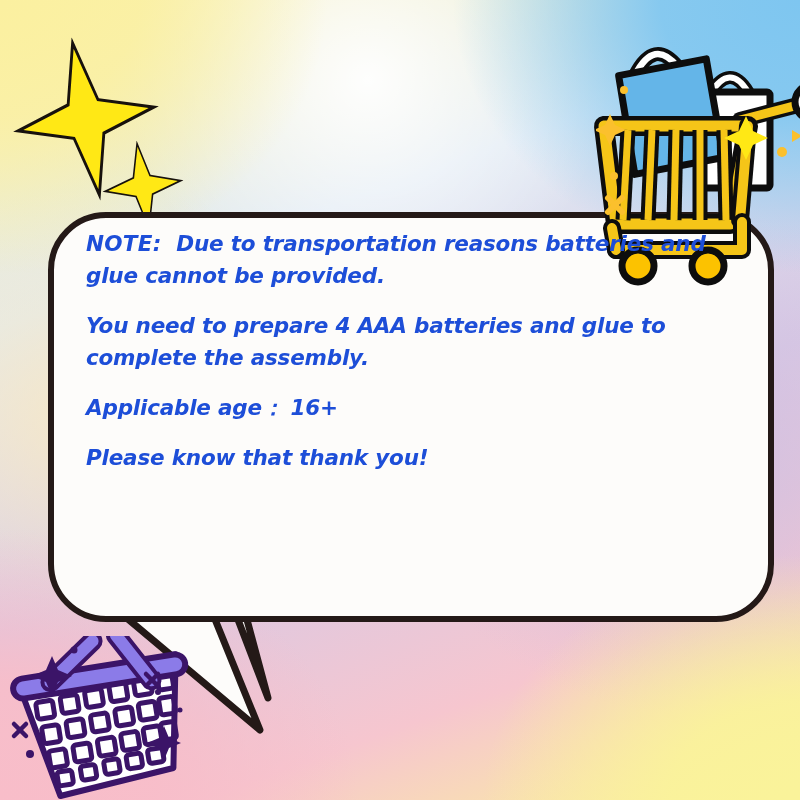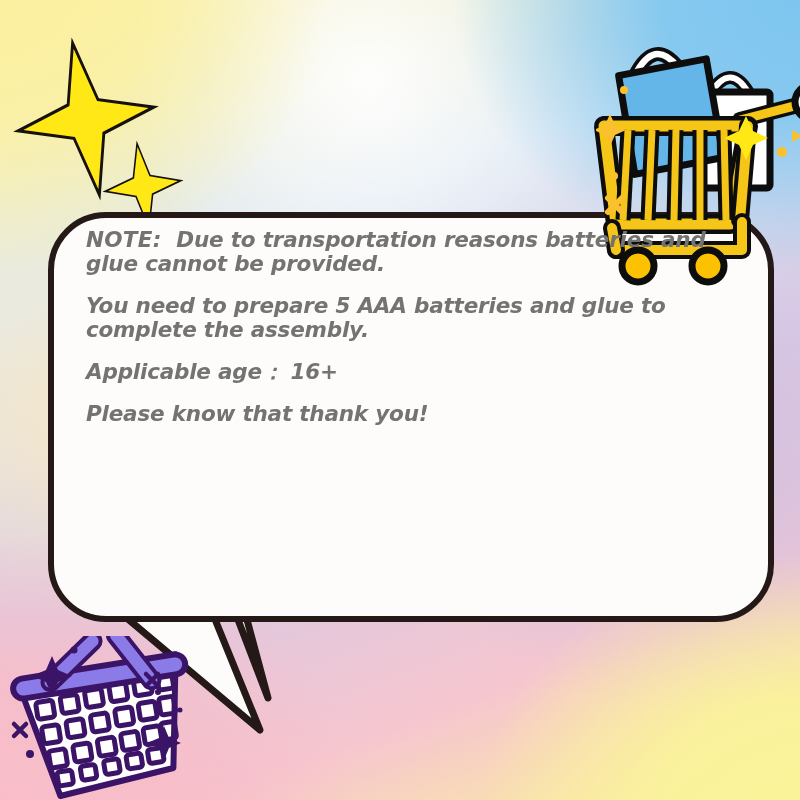--- a/index.html
+++ b/index.html
@@ -66,26 +66,26 @@
     border-radius: 58px;
     box-sizing: border-box;
     z-index: 7;
   }
   .bubble-text {
     position: absolute;
     left: 86px;
     top: 228px;
     width: 660px;
     z-index: 9;
-    color: #737373;
+    color: #1d4ed8;
     font-family: "DejaVu Sans", sans-serif;
     font-style: italic;
     font-weight: bold;
     font-size: 21.5px;
-    line-height: 24px;
+    line-height: 32px;
     letter-spacing: -0.2px;
   }
   .para { margin: 0 0 18px 0; }
   .para:last-child { margin-bottom: 2px; }
   .note-label { font-weight: bold; letter-spacing: 0.3px; }
 
   
   .cart { position: absolute; left: 590px; top: 22px; width: 230px; height: 270px; z-index: 8; }
 
   
@@ -177,21 +177,21 @@
     <path d="M112 84 L148 178 L126 96 Z" fill="#fdfcfa" stroke="#241917" stroke-width="7" stroke-linejoin="round"></path>
   </svg>
 
   <div class="bubble"></div>
 
   <div class="bubble-text">
     <p class="para">
       <span class="note-label">NOTE:</span>
       &nbsp;<span>Due to transportation reasons batteries and glue cannot be provided.</span>
     </p>
-    <p class="para">You need to prepare 5 AAA batteries and glue to complete the assembly.</p>
+    <p class="para">You need to prepare 4 AAA batteries and glue to complete the assembly.</p>
     <p class="para">Applicable age：  16+</p>
     <p class="para">Please know that thank you!</p>
   </div>
 
   <svg class="basket" viewBox="0 0 205 165" xmlns="http://www.w3.org/2000/svg">
     <g transform="rotate(-9 100 90)">
 
       <path d="M22 44 L180 30 L160 142 L44 152 Z" fill="#ffffff" stroke="#3b1468" stroke-width="6" stroke-linejoin="round"></path>
 
       <g fill="none" stroke="#3b1468" stroke-width="5" stroke-linejoin="round">

